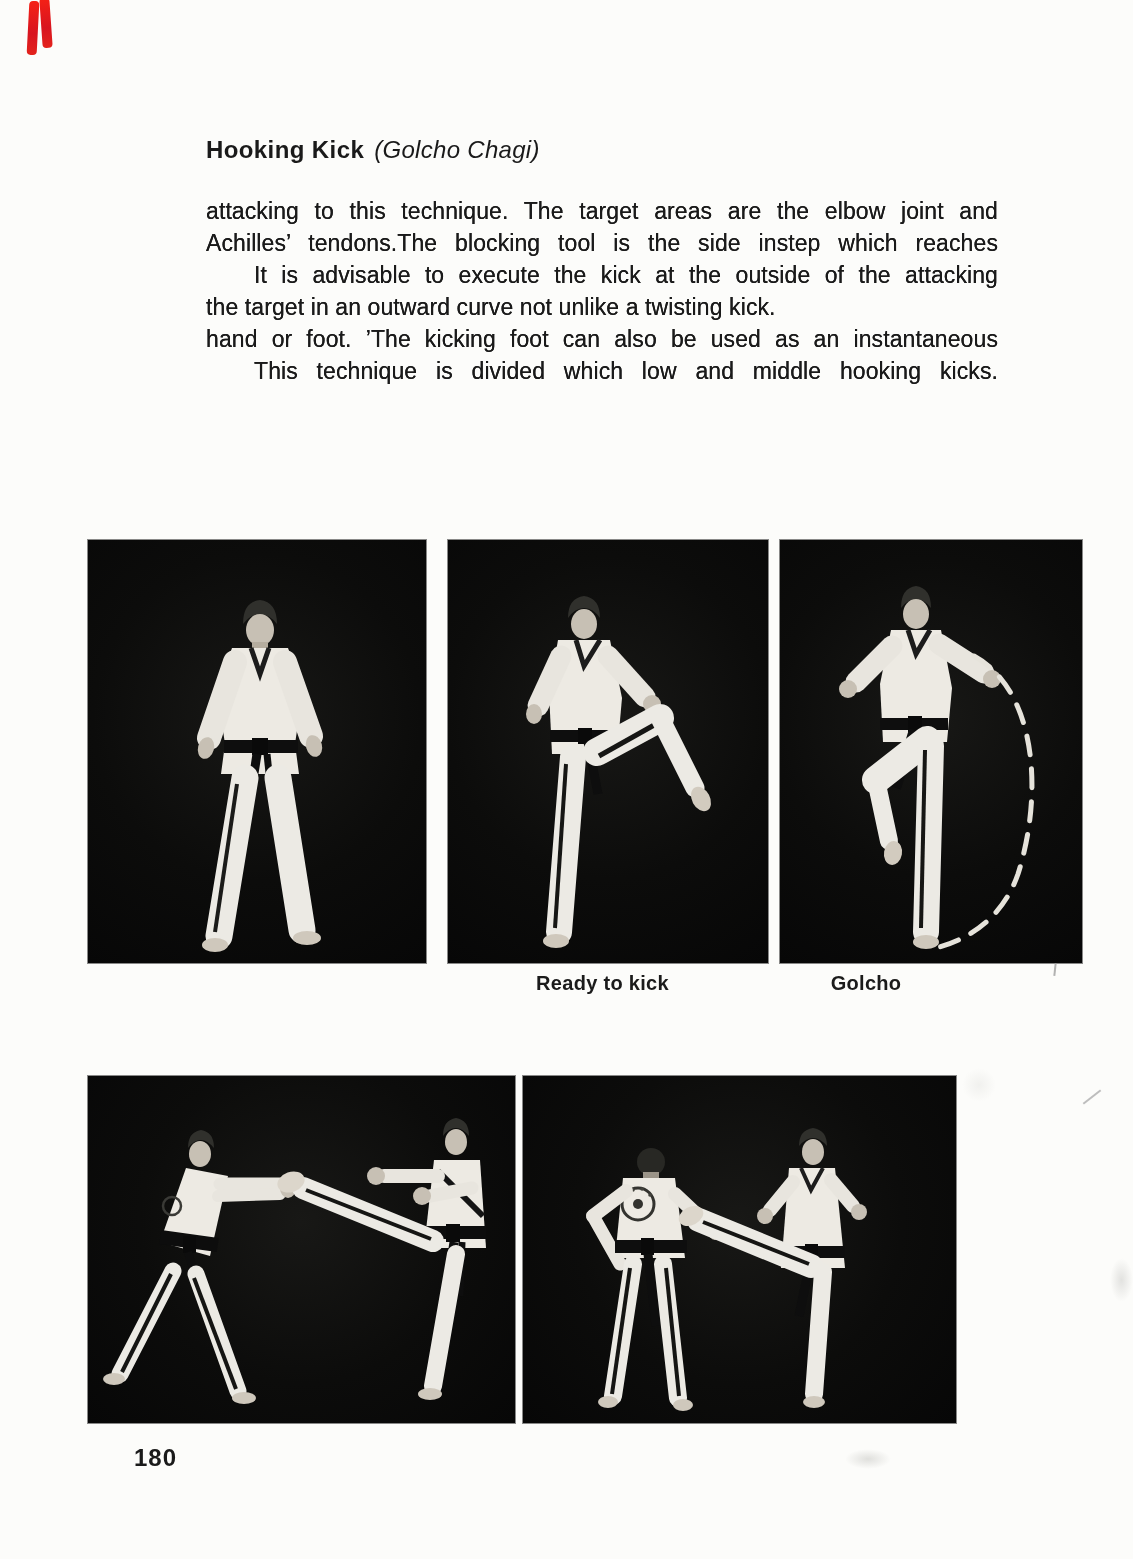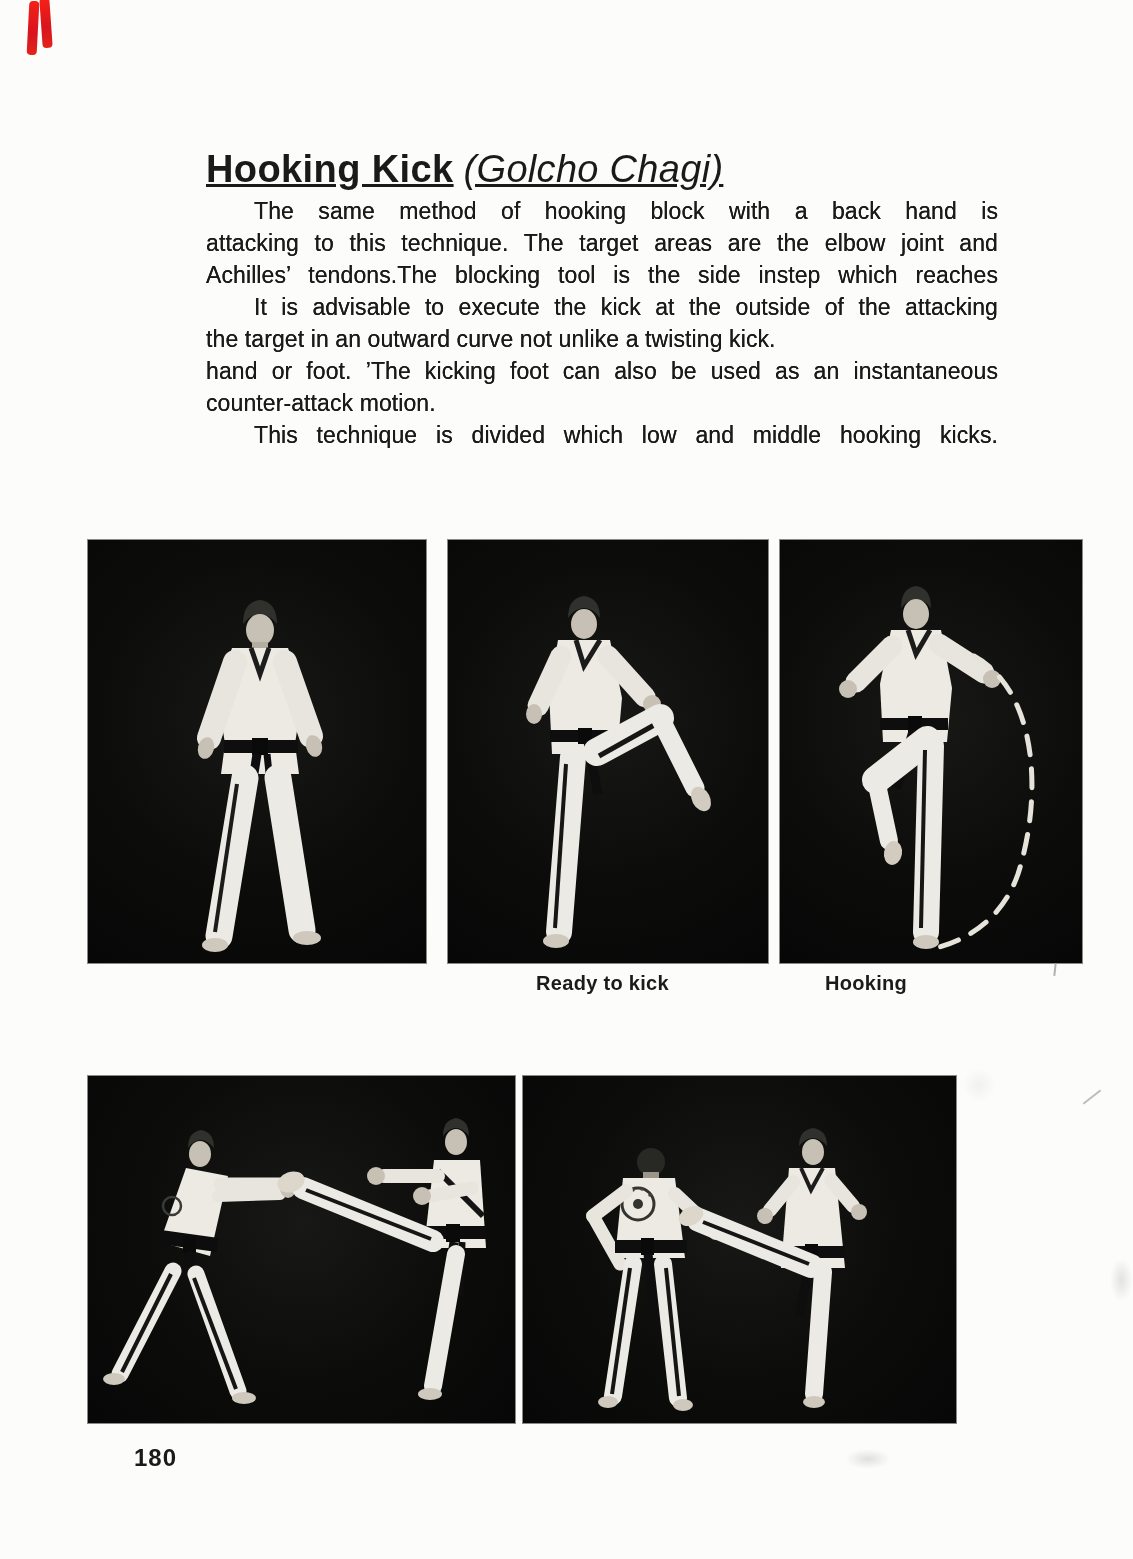--- a/index.html
+++ b/index.html
@@ -12,21 +12,21 @@
     position:relative; width:1133px; height:1559px;
     background:var(--page_bg); overflow:hidden;
     font-family:"Liberation Sans", sans-serif; color:var(--text);
   }
   
   .red-mark{position:absolute; left:26px; top:-4px; width:30px; height:64px;}
   .red-stroke{position:absolute; background:linear-gradient(180deg,#f52116,#d8141f 60%,#e3231c); border-radius:4px;}
   .red-stroke.s1{left:2px; top:5px; width:10px; height:54px; transform:rotate(3deg);}
   .red-stroke.s2{left:15px; top:2px; width:10px; height:50px; transform:rotate(-4deg);}
   
-  .heading{position:absolute; left:206px; top:148px; font-size:38px; white-space:nowrap;text-decoration:underline;}
+  .heading{position:absolute; left:206px; top:136px; font-size:24px; white-space:nowrap;}
   .t-main{font-weight:700; letter-spacing:.4px;}
   .t-sub{font-style:italic; font-weight:400; margin-left:10px; letter-spacing:.3px;}
   
   .body-text{position:absolute; left:206px; top:195px; width:792px; font-size:23px; text-shadow:0 0 .6px var(--text); letter-spacing:.1px;}
   .tline{height:32px; line-height:32px; text-align:justify; text-align-last:left; white-space:nowrap;}
   .tline.jl{text-align-last:justify; white-space:normal;}
   .tline.ind{text-indent:48px;}
   
   .photo{position:absolute; background:radial-gradient(circle at 50% 42%, #181816 0%, #0c0c0b 55%, #070707 100%); box-shadow:0 0 0 1px rgba(20,20,20,.5);}
   .photo svg{display:block; width:100%; height:100%;}
@@ -55,27 +55,25 @@
 <div class="page">
 
   <div class="red-mark">
     <div class="red-stroke s1"></div>
     <div class="red-stroke s2"></div>
   </div>
 
   <h1 class="heading"><span class="t-main">Hooking Kick</span><span class="t-sub">(Golcho Chagi)</span></h1>
 
   <div class="body-text">
-    <div class="tline jl ind">The same method of hooking block with a back hand is</div>
     <div class="tline jl">attacking to this technique. The target areas are the elbow joint and</div>
     <div class="tline jl">Achilles’ tendons.The blocking tool is the side instep which reaches</div>
     <div class="tline jl ind">It is advisable to execute the kick at the outside of the attacking</div>
     <div class="tline">the target in an outward curve not unlike a twisting kick.</div>
     <div class="tline jl">hand or foot. ’The kicking foot can also be used as an instantaneous</div>
-    <div class="tline">counter-attack motion.</div>
     <div class="tline jl ind">This technique is divided which low and middle hooking kicks.</div>
   </div>
 
   <div class="photo" id="photo1">
     <svg viewBox="0 0 338 423">
       <g>
         <path d="M155 84 Q155 62 172 60 Q189 62 189 84 Q181 74 172 74 Q163 74 155 84 Z" fill="#30302c"></path>
         <ellipse cx="172" cy="90" rx="14" ry="16" fill="#c7c0b4"></ellipse>
         <rect x="164" y="102" width="16" height="10" fill="#b5ad9f"></rect>
         <path d="M144 108 L200 108 L215 150 L207 204 L211 234 L133 234 L137 204 L129 150 Z" fill="#edeae3"></path>
@@ -147,21 +145,21 @@
         <ellipse cx="113" cy="313" rx="9" ry="12" fill="#d2cbbf" transform="rotate(10 113 313)"></ellipse>
         <line x1="151" y1="206" x2="146" y2="392" stroke="#eceae4" stroke-width="26" stroke-linecap="round"></line>
         <line x1="145" y1="210" x2="141" y2="388" stroke="#161614" stroke-width="4"></line>
         <ellipse cx="146" cy="402" rx="13" ry="7" fill="#cfc8bc"></ellipse>
         <path d="M 194 116 C 256 150, 264 252, 238 334 C 222 380, 186 401, 152 409" fill="none" stroke="#e6e3db" stroke-width="5" stroke-dasharray="19 14" stroke-linecap="round"></path>
       </g>
     </svg>
   </div>
 
   <div class="caption" id="caption-ready">Ready to kick</div>
-  <div class="caption" id="caption-kicking">Hooking</div>
+  <div class="caption" id="caption-kicking">Golcho</div>
 
   <div class="photo" id="photo4">
     <svg viewBox="0 0 427 347">
       <g>
         <path d="M100 72 Q100 56 113 54 Q126 56 126 72 Q119 64 113 64 Q106 64 100 72 Z" fill="#30302c"></path>
         <ellipse cx="112" cy="78" rx="11" ry="13" fill="#c7c0b4"></ellipse>
         <path d="M98 92 L140 100 L122 180 L72 166 Z" fill="#edeae3"></path>
         <circle cx="84" cy="130" r="9" fill="none" stroke="#3a3a36" stroke-width="2.5"></circle>
         <line x1="132" y1="108" x2="195" y2="108" stroke="#e8e5de" stroke-width="13" stroke-linecap="round"></line>
         <line x1="130" y1="120" x2="192" y2="118" stroke="#e8e5de" stroke-width="12" stroke-linecap="round"></line>

